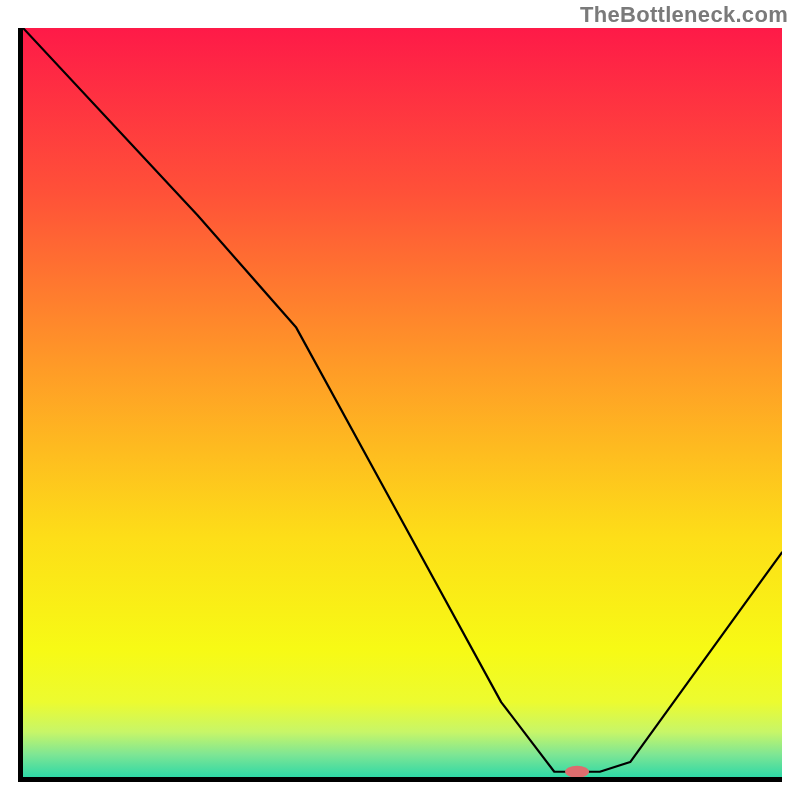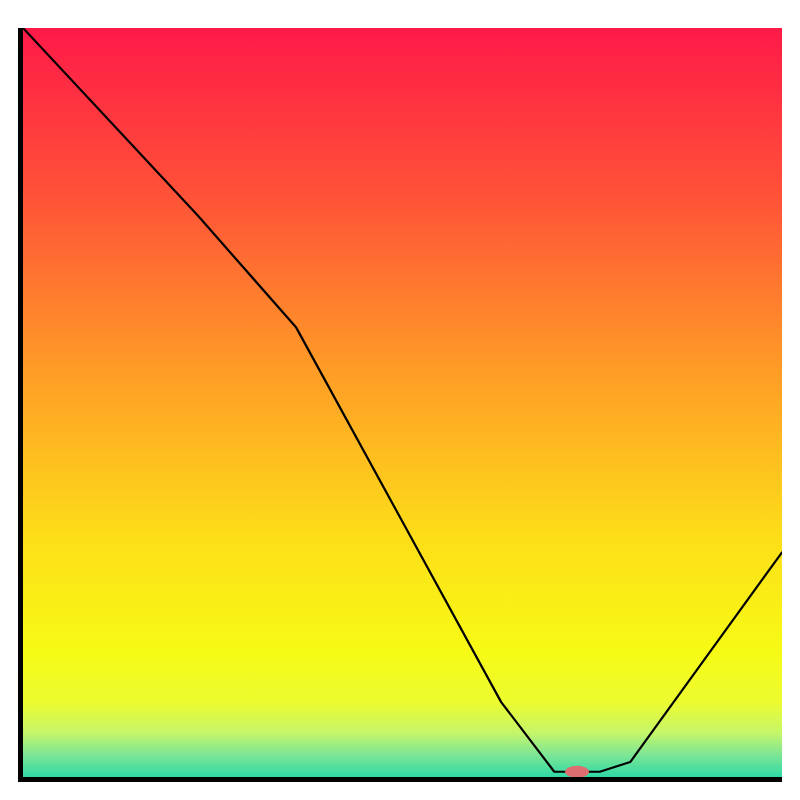--- a/index.html
+++ b/index.html
@@ -52,20 +52,21 @@
     stroke-width: 2.2;
     stroke-linejoin: round;
     stroke-linecap: round;
   }
 </style>
 </head>
 <body>
 
 <div class="outer">
 
+  <div class="attribution">TheBottleneck.com</div>
 
   <div class="plot-frame">
     <svg class="plot" viewBox="0 0 759 749" preserveAspectRatio="none">
       <defs>
         <linearGradient id="bg-grad" x1="0" y1="0" x2="0" y2="1">
             <stop offset="0.00%" stop-color="#fe1a48"></stop>
             <stop offset="22.00%" stop-color="#ff5138"></stop>
             <stop offset="45.00%" stop-color="#ff9a27"></stop>
             <stop offset="68.00%" stop-color="#fdde18"></stop>
             <stop offset="83.00%" stop-color="#f7fa15"></stop>

